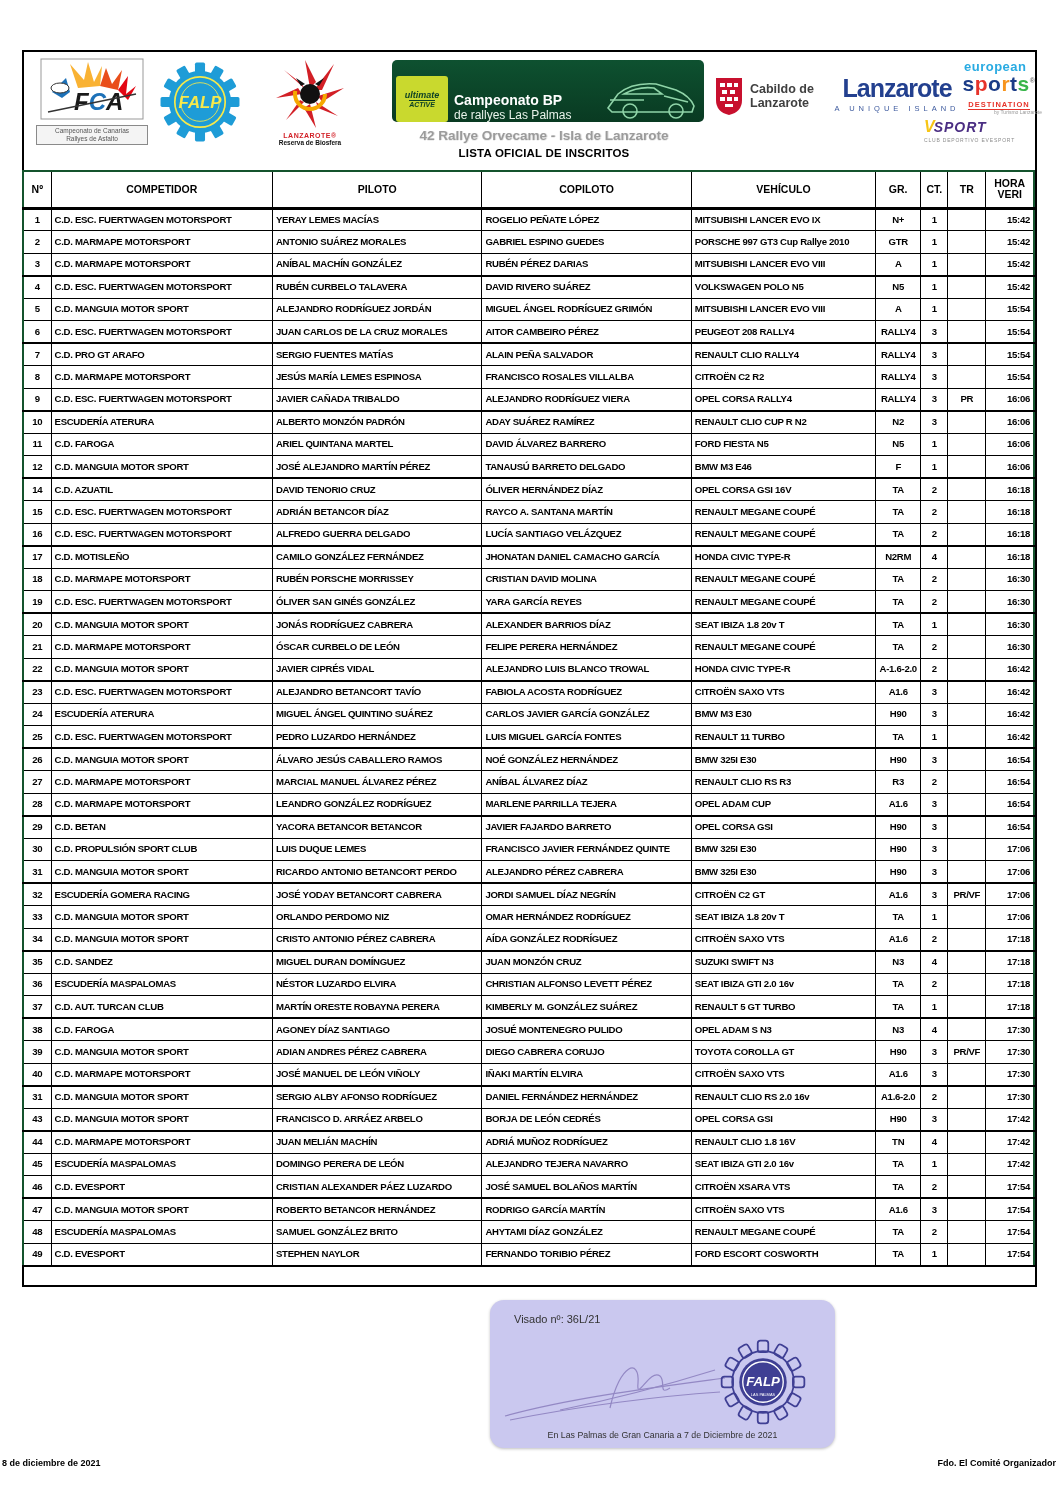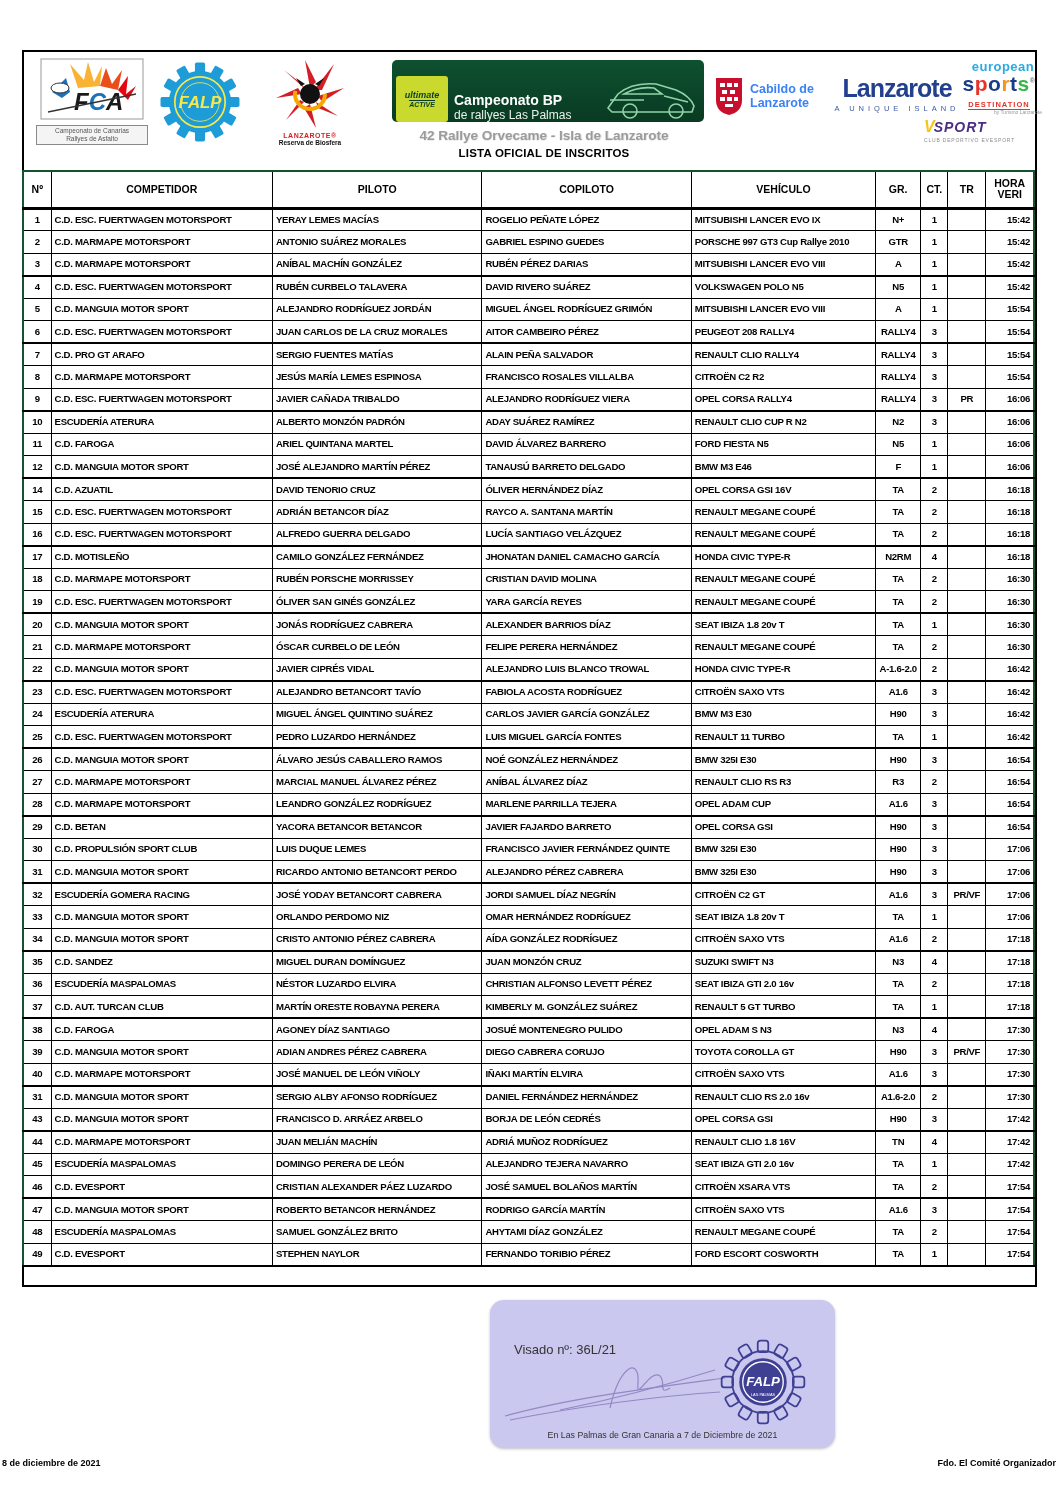--- a/index.html
+++ b/index.html
@@ -25,28 +25,28 @@
   .bp .strip{width:52px;height:46px;background:#c9d92e;border-radius:3px;margin:0 6px 0 4px;
              display:flex;flex-direction:column;justify-content:center;align-items:center;}
   .bp .strip .u{font-style:italic;font-weight:bold;font-size:9px;color:#0b3f25;}
   .bp .strip .a{font-style:italic;font-weight:bold;font-size:7px;color:#0b3f25;border-top:1px solid #0b3f25;}
   .bp .txt{flex:1;}
   .bp .t1{color:#fff;font-weight:bold;font-size:14px;line-height:1.1;margin-top:36px;}
   .bp .t2{color:#e8f3ea;font-size:12px;}
   .bp svg{margin-right:4px;}
   
   .cabildo{position:absolute;left:690px;top:24px;display:flex;align-items:center;gap:6px;}
-  .cabildo .lbl{font-weight:bold;color:#3b82f6;font-size:12.5px;line-height:1.15;}
+  .cabildo .lbl{font-weight:bold;color:#404040;font-size:12.5px;line-height:1.15;}
   
   .lzbrand{position:absolute;left:798px;top:24px;width:150px;text-align:center;}
   .lzbrand .name{color:#23408f;font-weight:bold;font-size:25px;letter-spacing:-1px;line-height:1;}
   .lzbrand .tag{color:#3d5a9e;font-size:7.5px;letter-spacing:4px;margin-top:3px;}
   
   .esd{position:absolute;left:932px;top:8px;width:86px;text-align:center;line-height:1;}
-  .esd .l1{color:#29abe2;font-size:13px;font-weight:bold;letter-spacing:.5px;text-align:center;padding-left:8px;}
+  .esd .l1{color:#29abe2;font-size:13px;font-weight:bold;letter-spacing:.5px;text-align:left;padding-left:8px;}
   .esd .word{font-size:21px;font-weight:bold;letter-spacing:.5px;}
   .esd .reg{font-size:7px;color:#777;vertical-align:super;}
   .esd .dest{color:#e6332a;font-size:7.5px;font-weight:bold;letter-spacing:1px;border-bottom:1px solid #e6332a;display:inline-block;}
   .esd .by{color:#999;font-size:5px;text-align:right;}
   
   .vsport{position:absolute;left:900px;top:66px;width:95px;}
   .vsport .mark{font-style:italic;font-weight:bold;font-size:14px;color:#4b2e83;letter-spacing:1px;}
   .vsport .v{color:#f7c515;font-size:16px;margin-right:-2px;}
   .vsport .caption{color:#8c8c8c;font-size:5px;letter-spacing:.8px;margin-top:1px;}
   
@@ -63,21 +63,21 @@
   table.entries td{height:22.5px;font-size:9.6px;letter-spacing:-0.3px;line-height:1;}
   tr.group-end td{border-bottom:2px solid #000;}
   td.c0{text-align:center;}
   td.c1,td.c2,td.c3,td.c4{text-align:left;}
   td.c5,td.c6,td.c7{text-align:center;}
   td.c8{text-align:right;padding-right:5px;}
   
   .approval{position:absolute;left:490px;top:1300px;width:345px;height:148px;background:#cac8ef;
             border-radius:14px;box-shadow:0 1px 3px rgba(0,0,0,.25);padding:10px 14px;box-sizing:border-box;}
   .approval .atext{font-size:8.6px;color:#333;line-height:1.35;}
-  .approval .visado{font-size:13px;color:#333;margin-top:32px;margin-left:10px;}
+  .approval .visado{font-size:11px;color:#333;margin-top:3px;margin-left:10px;}
   .approval .stamp{position:absolute;right:28px;top:38px;}
   .approval .sig{position:absolute;left:10px;top:48px;}
   .approval .dateline{position:absolute;bottom:8px;left:0;width:100%;text-align:center;font-size:8.8px;color:#333;}
   
   .pf-left{position:absolute;left:2px;top:1458px;font-size:9px;font-weight:bold;color:#000;}
   .pf-right{position:absolute;right:2px;top:1458px;font-size:9px;font-weight:bold;color:#000;}
 </style>
 </head>
 <body>
 

